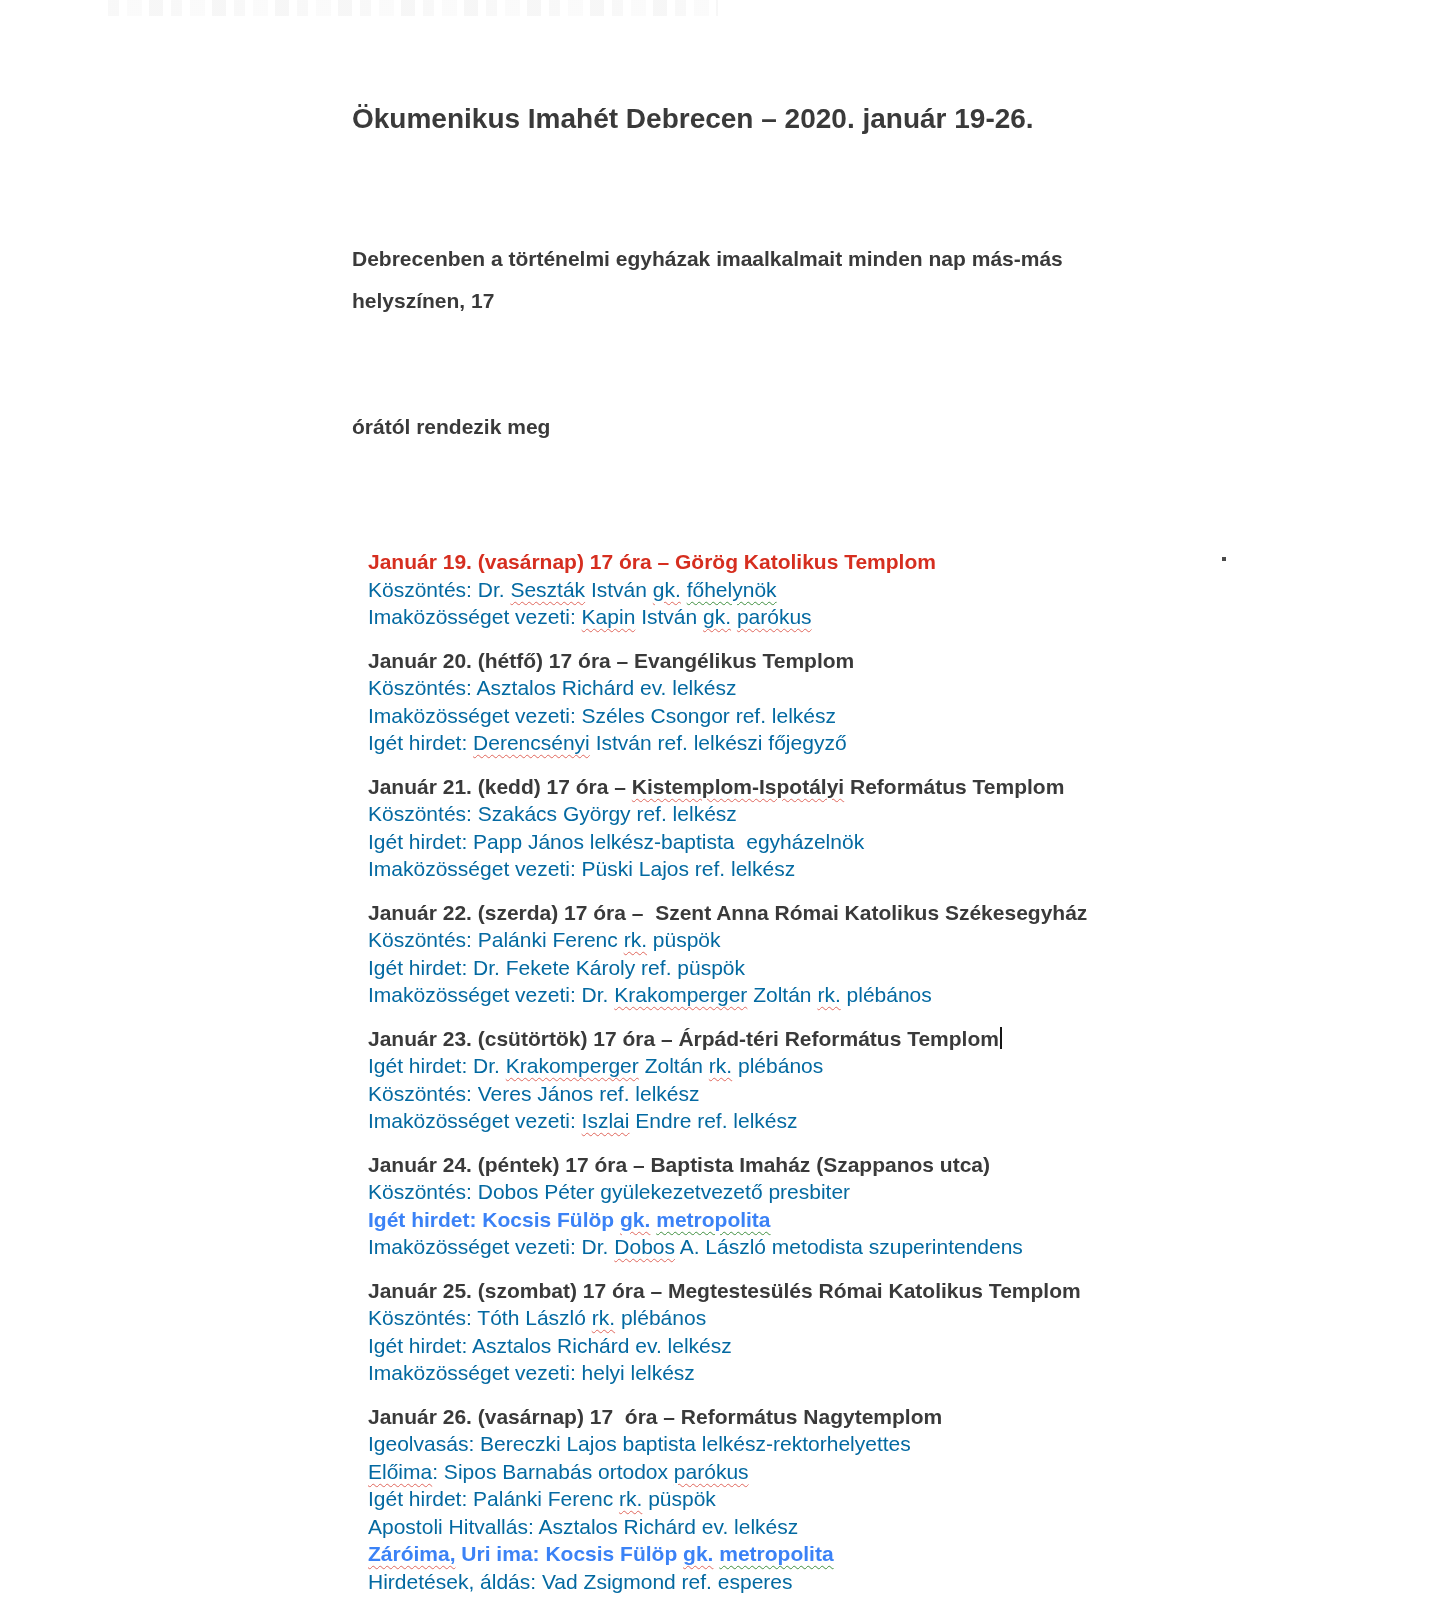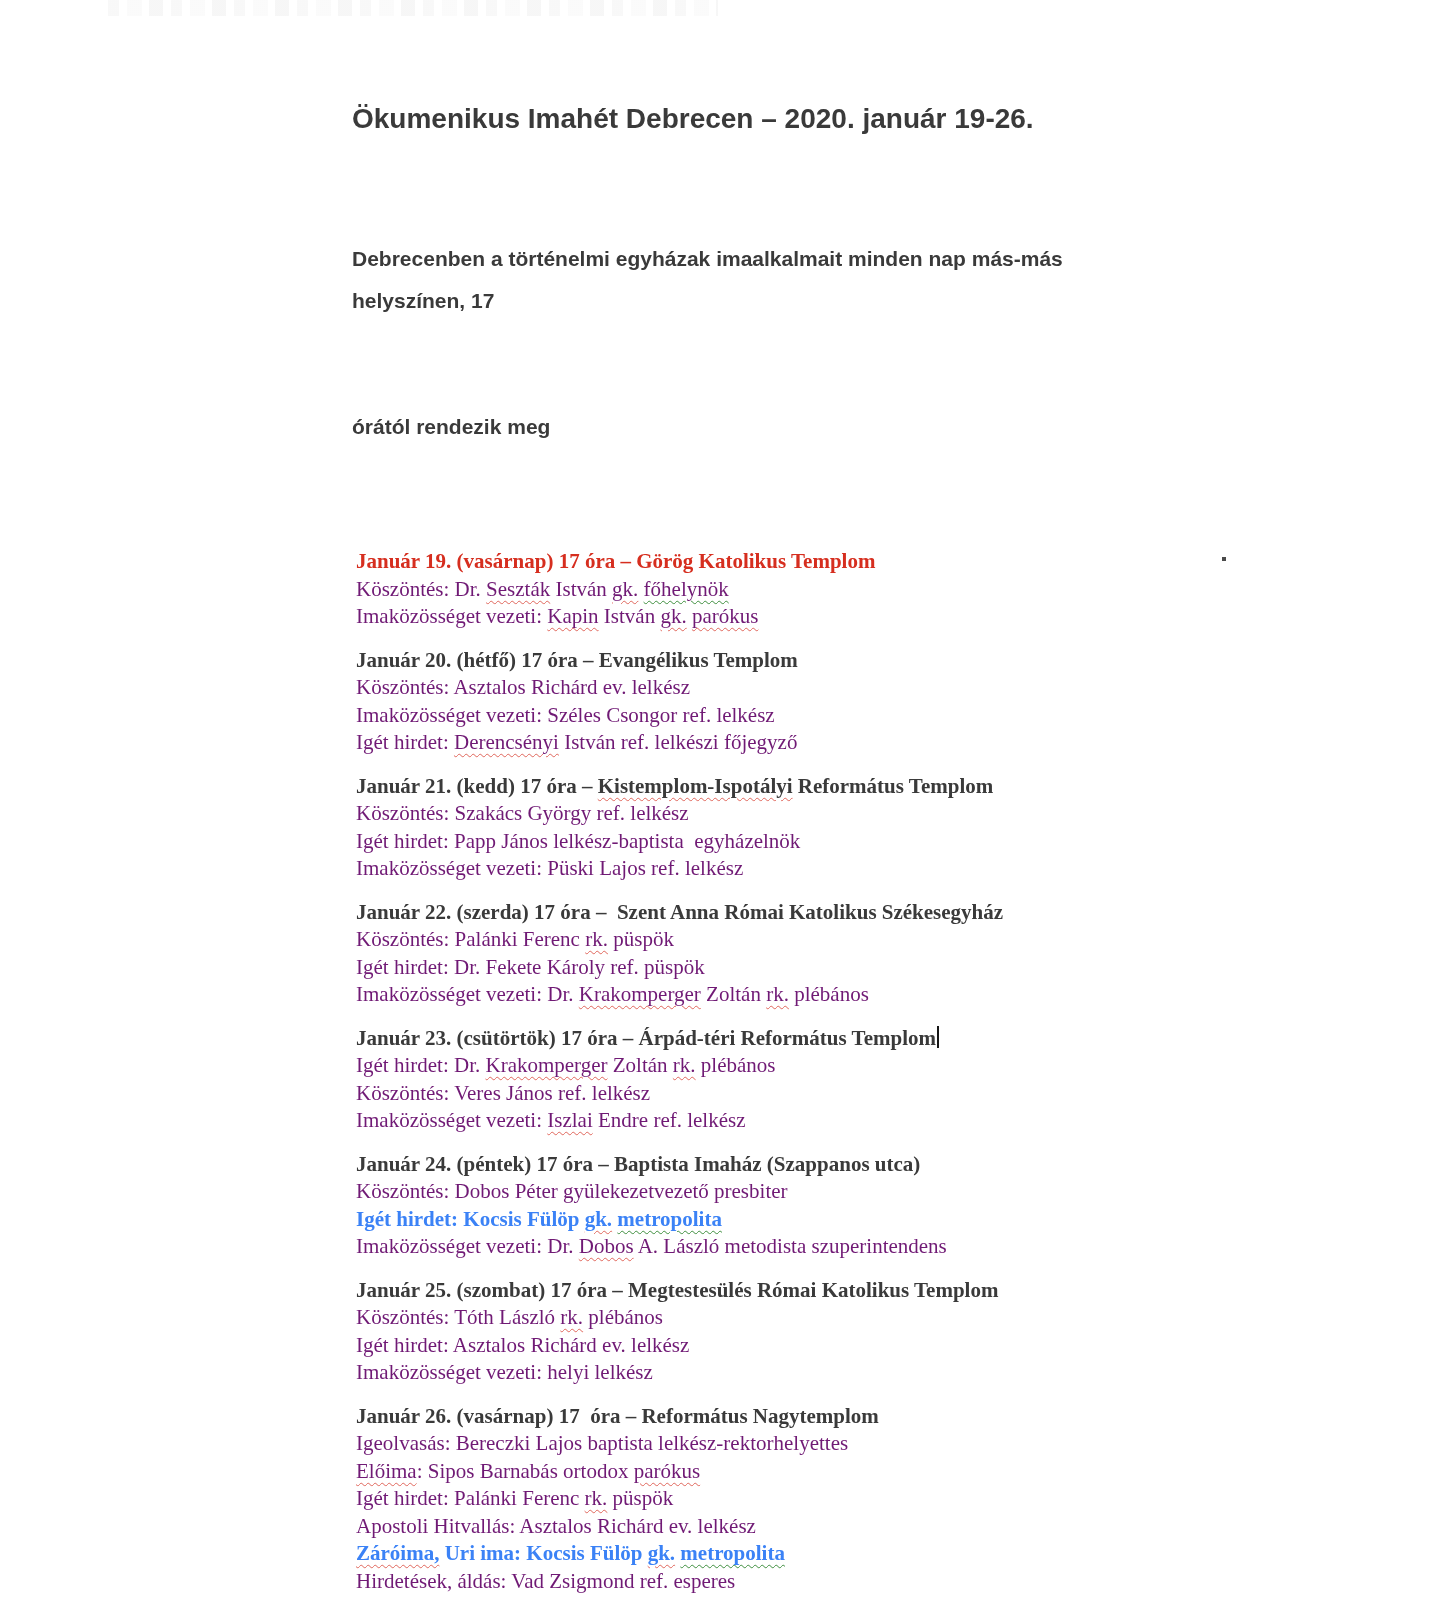--- a/index.html
+++ b/index.html
@@ -37,34 +37,34 @@
     margin:0 0 18px 0;
     white-space:pre-wrap;
   }
   .intro{
     font-size:21px;
     line-height:42px;
     font-weight:bold;
     color:#3a3a3a;
     white-space:pre-wrap;
   }
-  .sections{margin:4px;font-family:Liberation Serif, serif;}
+  .sections{margin:16px;}
   .section{margin-top:16px;}
   .heading{
     font-size:21px;
     line-height:27.5px;
     font-weight:bold;
     color:#3a3a3a;
     white-space:pre-wrap;
   }
   .heading.red{color:#d62e1f;}
   .line{
     font-size:21px;
     line-height:27.5px;
-    color:#701a75;
+    color:#0369a1;
     white-space:pre-wrap;
   }
   .line.red-bold{
     color:#3b82f6;
     font-weight:bold;
   }
   .sq-red{
     text-decoration-line:underline;
     text-decoration-style:wavy;
     text-decoration-color:#e0675c;

